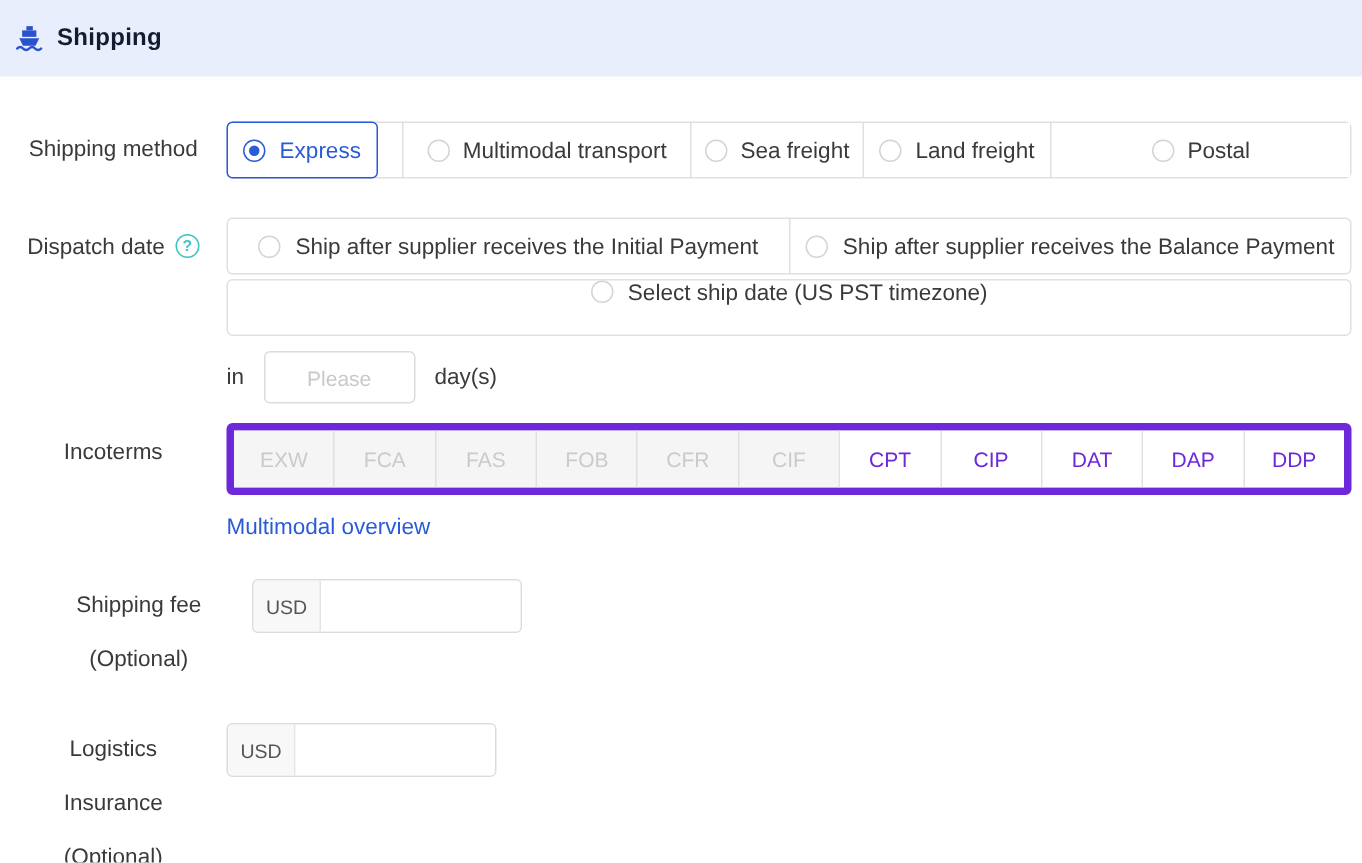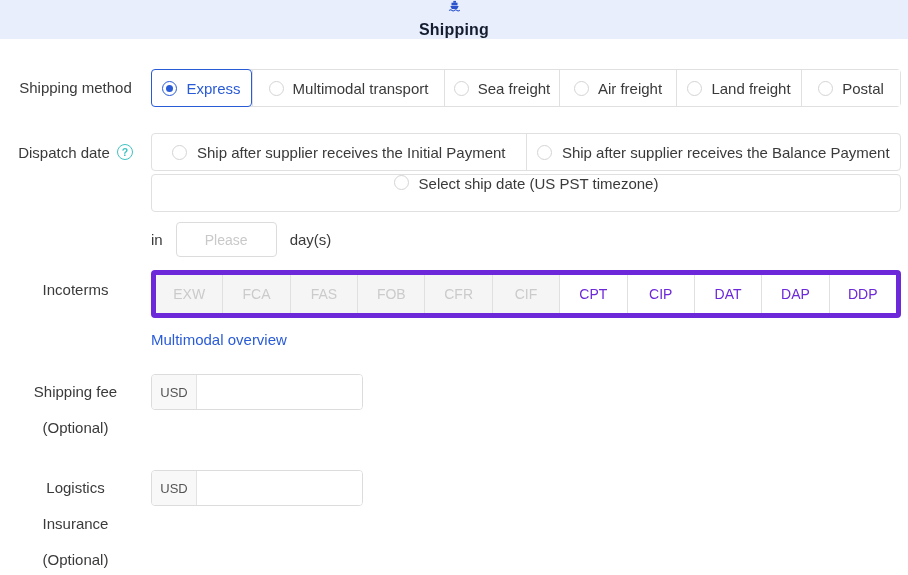--- a/index.html
+++ b/index.html
@@ -5,22 +5,22 @@
   * { box-sizing: border-box; }
   html, body { margin: 0; padding: 0; }
   body {
     width: 908px; height: 575px; overflow: hidden;
     background: #ffffff; color: #3a3a3a;
     font-family: "Liberation Sans", "DejaVu Sans", sans-serif;
     font-size: 15px;
   }
   
   .header {
-    height: 39px; background: #e8eefc;
-    display: flex; align-items: center; gap: 9px; padding: 0 10px; flex-direction: column;
+    height: 51px; background: #e8eefc;
+    display: flex; align-items: center; gap: 9px; padding: 0 10px;
   }
   .header-title { font-size: 16px; font-weight: bold; color: #141d30; letter-spacing: .2px; }
   .ship-icon { width: 19px; height: 19px; display: block; }
 
   
   .form { padding-top: 30px; }
   .row { display: flex; align-items: flex-start; margin-right: 7px; }
   .row-label {
     width: 151px; flex: none; text-align: center; font-size: 15px; color: #3a3a3a;
   }
@@ -46,21 +46,21 @@
     height: 38px; background: #fff;
   }
   .seg {
     display: flex; align-items: center; justify-content: center; gap: 9px;
     border-left: 1px solid #e0e0e0; cursor: pointer; position: relative;
     font-size: 15px; color: #3a3a3a; background: #fff;
   }
   .seg:first-child { border-left: none; }
   .seg.selected {
     border: 1px solid #2a5bd7; border-radius: 4px;
-    margin: -1px 0 -1px -1px; height: 38px; color: #2a5bd7; z-index: 1;
+    margin: -1px 16px -1px -1px; height: 38px; color: #2a5bd7; z-index: 1;
   }
   .w1 { width: 101px; } .w2 { width: 192px; } .w3 { width: 115px; }
   .w4 { width: 117px; } .w5 { width: 125px; } .w6 { flex: 1; }
 
   
   .dispatch-row1 {
     display: flex; border: 1px solid #e0e0e0; border-radius: 4px; height: 38px; background: #fff;
   }
   .dispatch-cell {
     flex: 1; display: flex; align-items: center; justify-content: center; gap: 10px;
@@ -94,37 +94,37 @@
     flex: 1; display: flex; align-items: center; justify-content: center;
     font-size: 14px; border: none; border-left: 1px solid #e0e0e0;
     background: #fff; color: #6d28d9; font-family: inherit; cursor: pointer; padding: 0;
   }
   .inc:first-child { border-left: none; }
   .inc.disabled { background: #f5f5f5; color: #cbcbcb; cursor: default; }
   .link { color: #2a5bd7; font-size: 15px; text-decoration: none; display: inline-block; margin-top: 13px; }
 
   
   .money-group {
-    display: flex; width: 212px; height: 36px; border: 1px solid #dcdcdc;
+    display: flex; width: 180px; height: 36px; border: 1px solid #dcdcdc;
     border-radius: 4px; overflow: hidden; background: #fff;
   }
   .money-prefix {
     width: 45px; flex: none; background: #f8f8f8; border-right: 1px solid #e3e3e3;
     display: flex; align-items: center; justify-content: center;
     font-size: 13px; color: #555;
   }
   .money-input {
     flex: 1; min-width: 0; border: none; outline: none; padding: 0 8px;
     font-size: 14px; font-family: inherit; color: #3a3a3a; background: #fff;
   }
   .label-line { line-height: 36px; }
 
   .row-dispatch  { margin-top: 26px; }
   .row-incoterms { margin-top: 13px; }
-  .row-fee       { margin-top: 26px; }
+  .row-fee       { margin-top: 26px; margin-left: 17px; }
   .row-insurance { margin-top: 24px; }
 </style>
 </head>
 <body>
 
 <div class="header">
   <svg class="ship-icon" viewBox="0 0 20 20" aria-hidden="true">
     <rect x="8" y="1.5" width="4.5" height="3" fill="#2a52cc"></rect>
     <rect x="5" y="4.5" width="10" height="4.5" fill="#2a52cc"></rect>
     <path d="M3 10 h14 l-2.6 5.2 h-8.8 Z" fill="#2a52cc"></path>
@@ -143,24 +143,20 @@
           <span class="radio checked"></span>
           <span>Express</span>
         </div>
         <div class="seg w2">
           <span class="radio"></span>
           <span>Multimodal transport</span>
         </div>
         <div class="seg w3">
           <span class="radio"></span>
           <span>Sea freight</span>
-        </div>
-        <div class="seg w4">
-          <span class="radio"></span>
-          <span>Air freight</span>
         </div>
         <div class="seg w5">
           <span class="radio"></span>
           <span>Land freight</span>
         </div>
         <div class="seg w6">
           <span class="radio"></span>
           <span>Postal</span>
         </div>
       </div>

